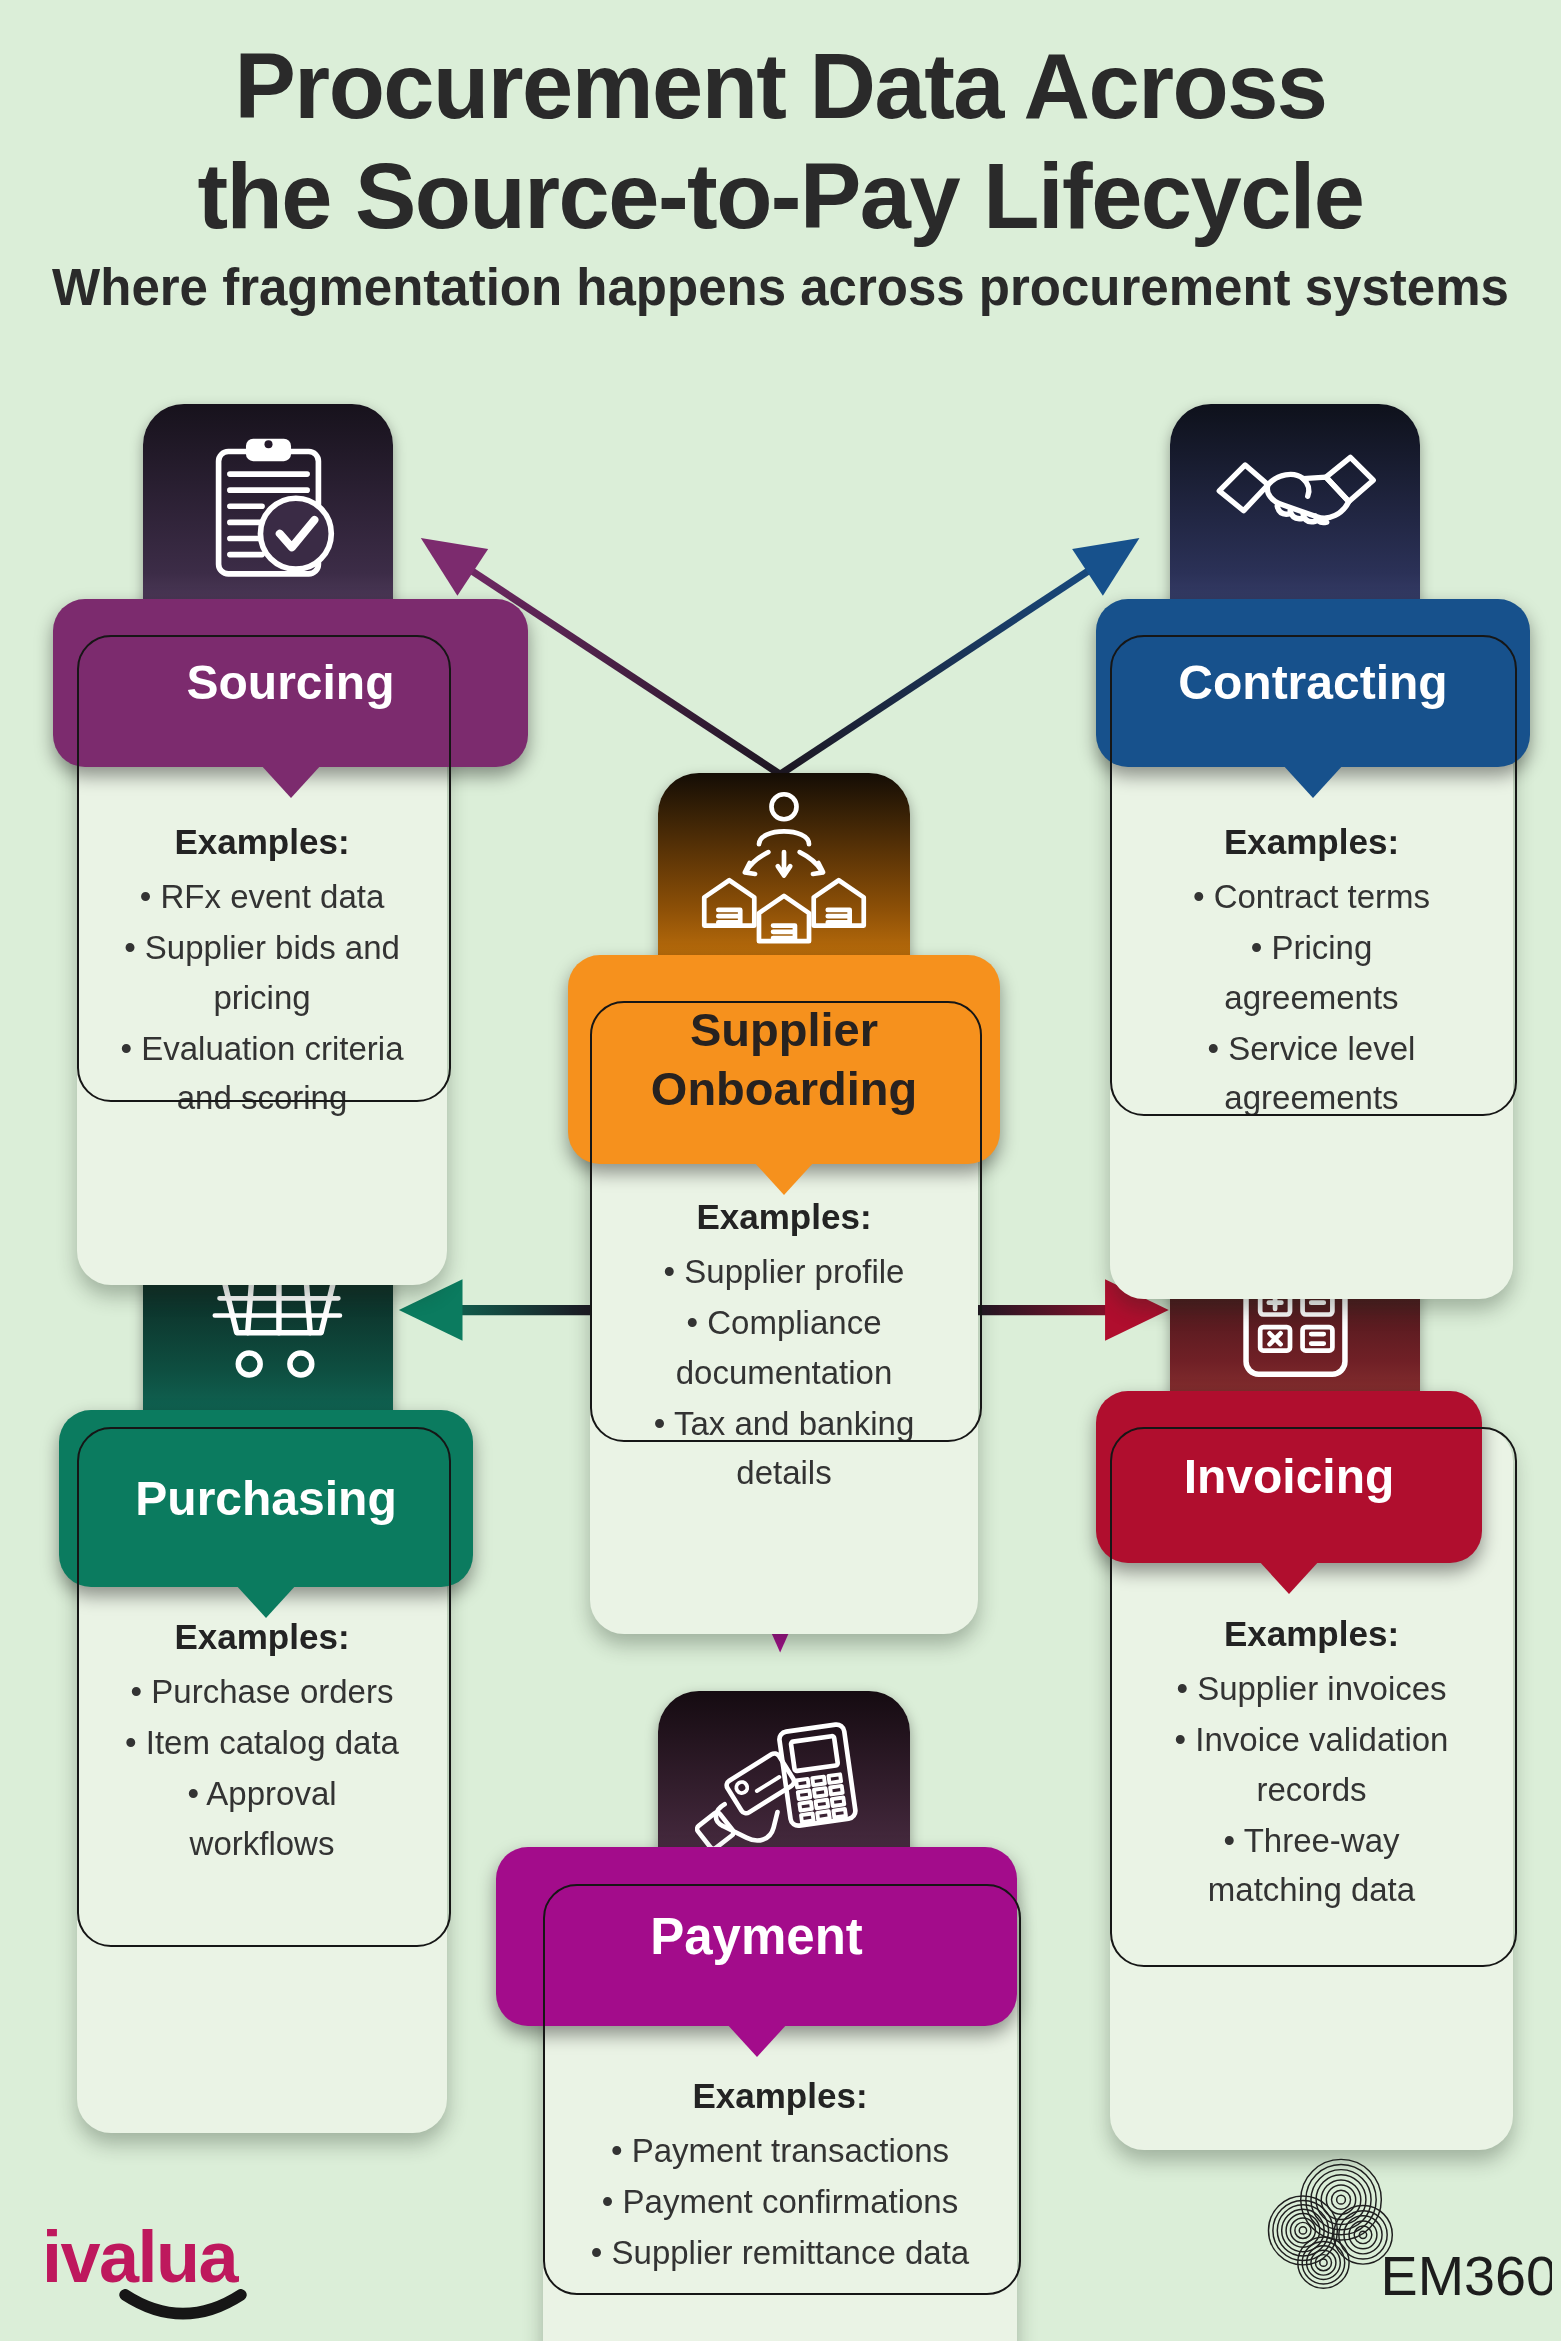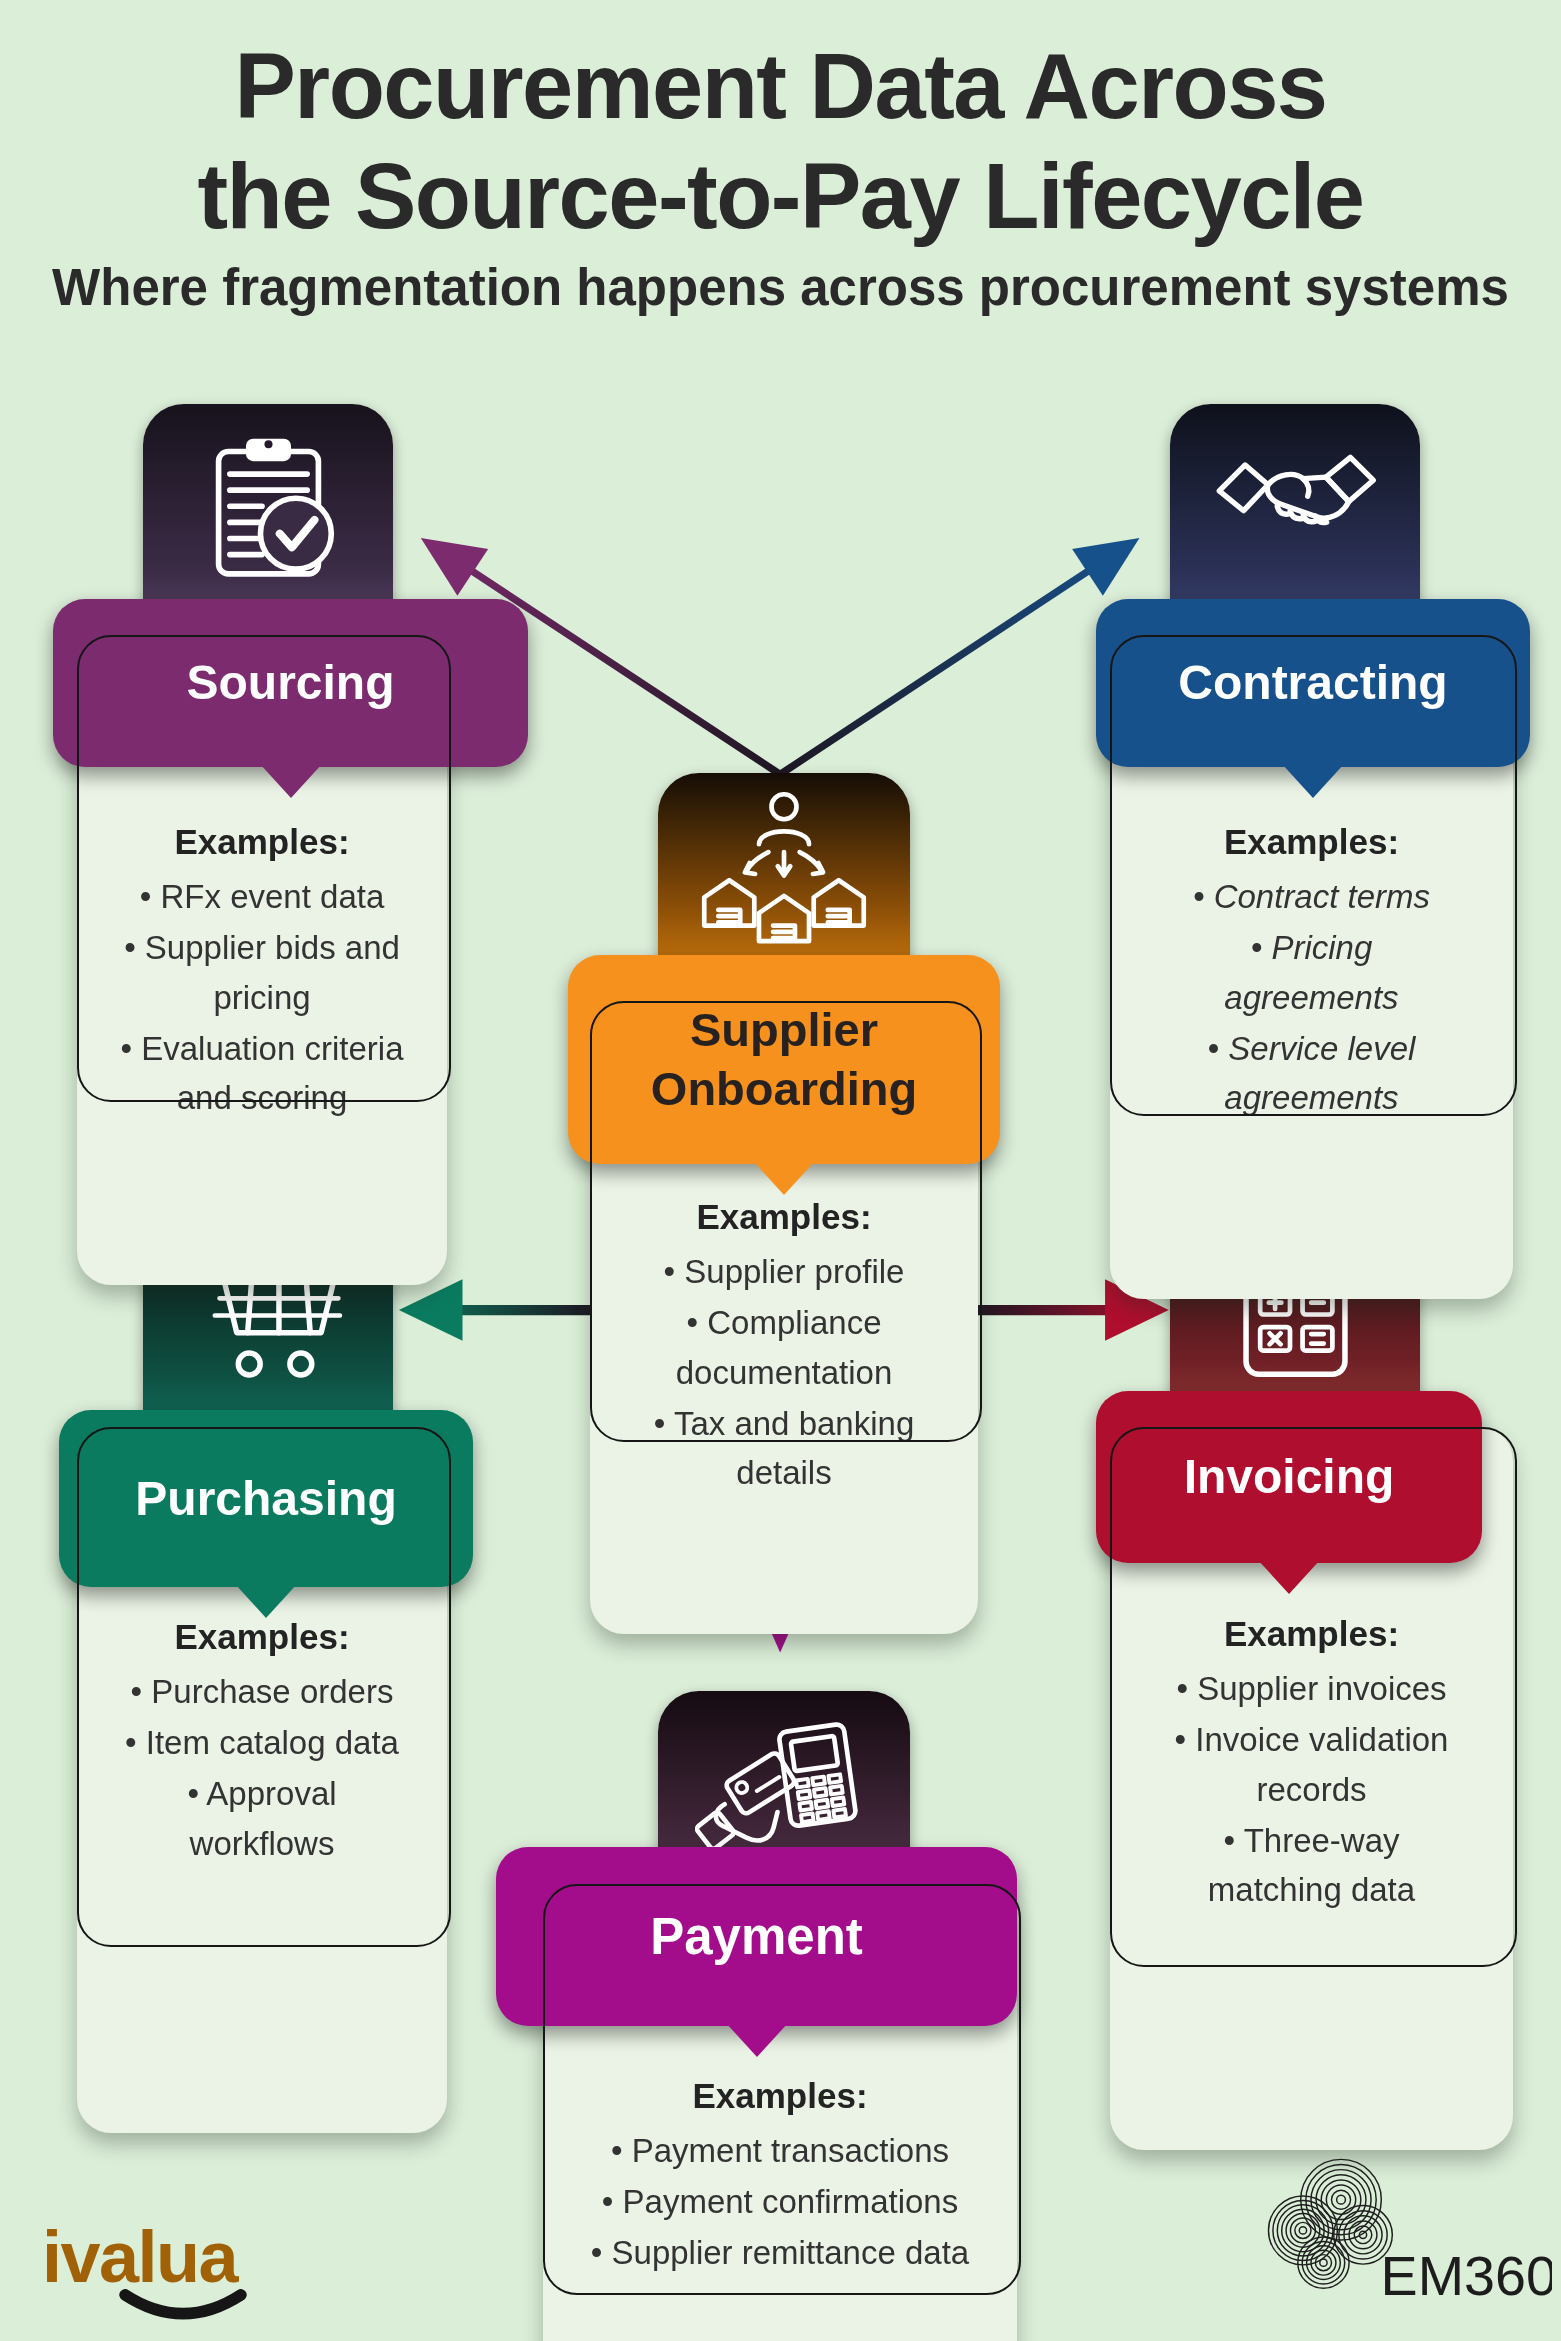--- a/index.html
+++ b/index.html
@@ -33,21 +33,21 @@
   .header-sourcing {left:53px;top:599px;width:475px;height:168px;background:var(--c-sourcing);}
   .card-sourcing,.outline-sourcing{left:77px;top:635px;width:370px;height:463px;}
   .card-sourcing{padding-top:187px;}
   .bullets-sourcing{max-width:337px;}
 
   .tile-contracting   {left:1170px;top:404px;width:250px;height:307px;
      background:linear-gradient(180deg,#0e111b 0%,#2b3157 55%,#5c67a1 100%);}
   .header-contracting {left:1096px;top:599px;width:434px;height:168px;background:var(--c-contracting);}
   .card-contracting,.outline-contracting{left:1110px;top:635px;width:403px;height:477px;}
   .card-contracting{padding-top:187px;}
-  .bullets-contracting{max-width:293px;font-style:italic;}
+  .bullets-contracting{max-width:293px;}
 
   .tile-onboarding   {left:658px;top:773px;width:252px;height:242px;
      background:linear-gradient(180deg,#140d05 0%,#8a4e07 55%,#f29110 100%);}
   .tile-onboarding svg{margin-top:13px;}
   .header-onboarding {left:568px;top:955px;width:432px;height:209px;background:var(--c-onboarding);}
   .header-onboarding .label{color:#272220;font-size:47px;max-width:351px;}
   .card-onboarding,.outline-onboarding{left:590px;top:1001px;width:388px;height:437px;}
   .card-onboarding{padding-top:196px;}
   .bullets-onboarding{max-width:344px;}
 
@@ -73,21 +73,21 @@
   .card-payment{padding-top:192px;}
   .bullets-payment{max-width:430px;}
 
   .header-sourcing .label,.header-contracting .label,
   .header-purchasing .label,.header-invoicing .label{font-size:48px;}
 
   
   .arrows{position:absolute;left:0;top:0;z-index:0;}
   
   .ivalua{position:absolute;left:42px;top:2216px;z-index:2;font-size:72px;font-weight:700;
-          letter-spacing:-1.5px;color:#a16207;}
+          letter-spacing:-1.5px;color:#be185d;}
   .ivalua-smile{position:absolute;left:117px;top:2289px;}
   .em360{position:absolute;left:1237px;top:2144px;width:315px;height:189px;}
   .icon-svg{stroke:#fff;fill:none;stroke-linecap:round;stroke-linejoin:round;}
 </style>
 </head>
 <body>
 
 <div class="canvas">
 
   <div class="title">

